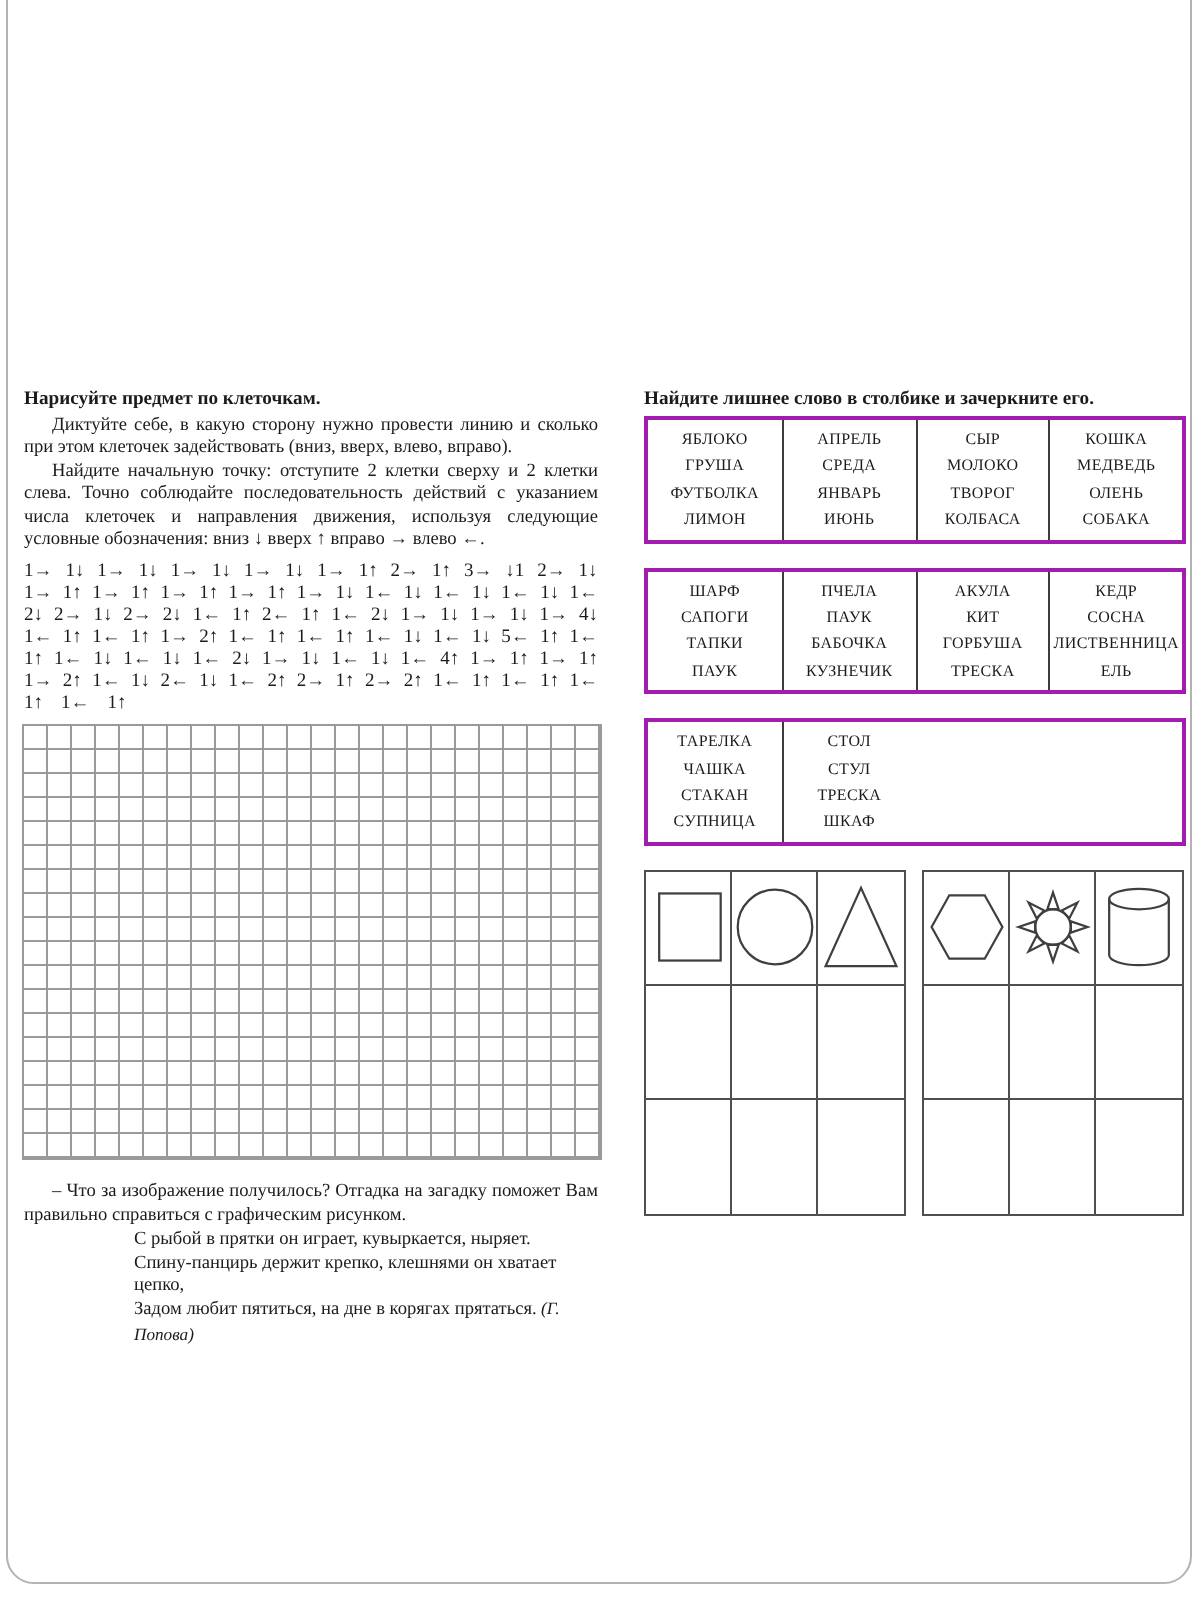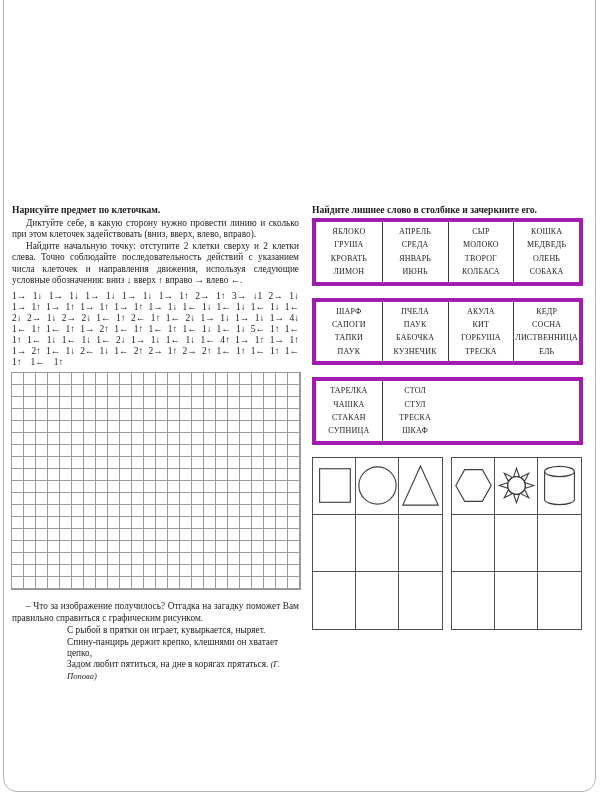--- a/index.html
+++ b/index.html
@@ -8,22 +8,22 @@
     background:#ffffff;color:#1b1b1b;
     font-family:"Liberation Serif", serif;
   }
   .page-frame{
     position:absolute;left:3px;top:-12px;width:591px;height:802px;
     border:1px solid #b3b3b3;border-radius:0 0 14px 14px;
     pointer-events:none;
   }
   .col{position:absolute;top:188px;}
   .col-left{left:12px;width:287px;}
-  .col-right{left:312px;width:271px;}
-  .h-title{font-weight:bold;font-size:9.6px;line-height:12px;margin:16px 0 2px 0;text-align:justify;}
+  .col-right{left:322px;width:271px;}
+  .h-title{font-weight:bold;font-size:9.6px;line-height:12px;margin:6px 0 2px 0;text-align:justify;}
   .para{font-size:9.3px;line-height:11.4px;text-align:justify;text-indent:14px;margin:0;}
   .para .bold{font-weight:normal;}
   
   .seq{margin:5px 0 4px 0;}
   .seq-line{display:flex;justify-content:space-between;font-size:9.5px;line-height:11px;white-space:nowrap;}
   .seq-line.last{justify-content:flex-start;gap:9px;}
   .seq-line span{display:inline-block;}
   
   .draw-grid{
     width:288px;height:216px;margin-left:-1px;
@@ -31,21 +31,21 @@
     background-image:
       repeating-linear-gradient(to right, transparent 0 11px, #9a9a9a 11px 12px),
       repeating-linear-gradient(to bottom, transparent 0 11px, #9a9a9a 11px 12px);
   }
   .question{margin-top:11px;}
   .riddle{margin:1px 0 0 55px;font-size:9.3px;line-height:11.4px;}
   .riddle .author{font-style:italic;font-size:8.6px;}
   
   .word-table{
     display:grid;grid-template-columns:repeat(4,1fr);
-    border:4px solid #a21caf;margin-bottom:12px;
+    border:2px solid #a21caf;margin-bottom:12px;
   }
   .word-col{padding:3px 1px;text-align:center;}
   .word-col + .word-col{border-left:1px solid #3c3c3c;}
   .word{font-size:8px;line-height:13.4px;letter-spacing:0.2px;white-space:nowrap;}
   .title2{margin-top:11px;margin-bottom:8px;}
   
   .fig-wrap{display:flex;gap:8px;margin-top:2px;}
   .fig-grid{display:grid;grid-template-columns:repeat(3,43px);grid-auto-rows:57px;border:1px solid #4f4f4f;}
   .fig-cell{border-right:1px solid #4f4f4f;border-bottom:1px solid #4f4f4f;display:flex;align-items:center;justify-content:center;}
   .fig-cell.no-r{border-right:none;}
@@ -191,21 +191,21 @@
     </div>
 </div>
 
 <div class="col col-right">
   <p class="h-title">Найдите лишнее слово в столбике и зачеркните его.</p>
   <div id="word-tables">
       <div class="word-table">
         <div class="word-col">
           <div class="word">ЯБЛОКО</div>
           <div class="word">ГРУША</div>
-          <div class="word">КРОВАТЬ</div>
+          <div class="word">ФУТБОЛКА</div>
           <div class="word">ЛИМОН</div>
         </div>
         <div class="word-col">
           <div class="word">АПРЕЛЬ</div>
           <div class="word">СРЕДА</div>
           <div class="word">ЯНВАРЬ</div>
           <div class="word">ИЮНЬ</div>
         </div>
         <div class="word-col">
           <div class="word">СЫР</div>

